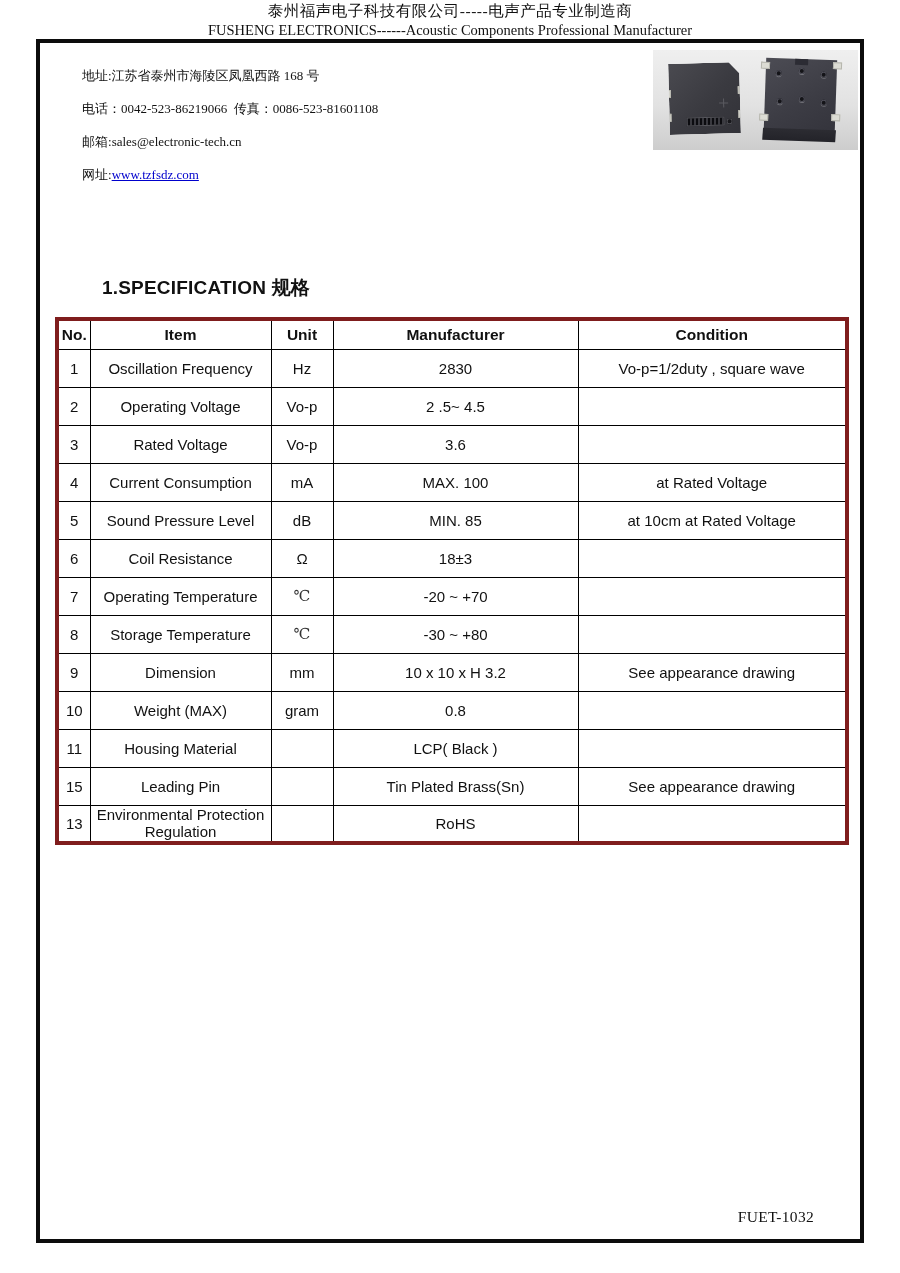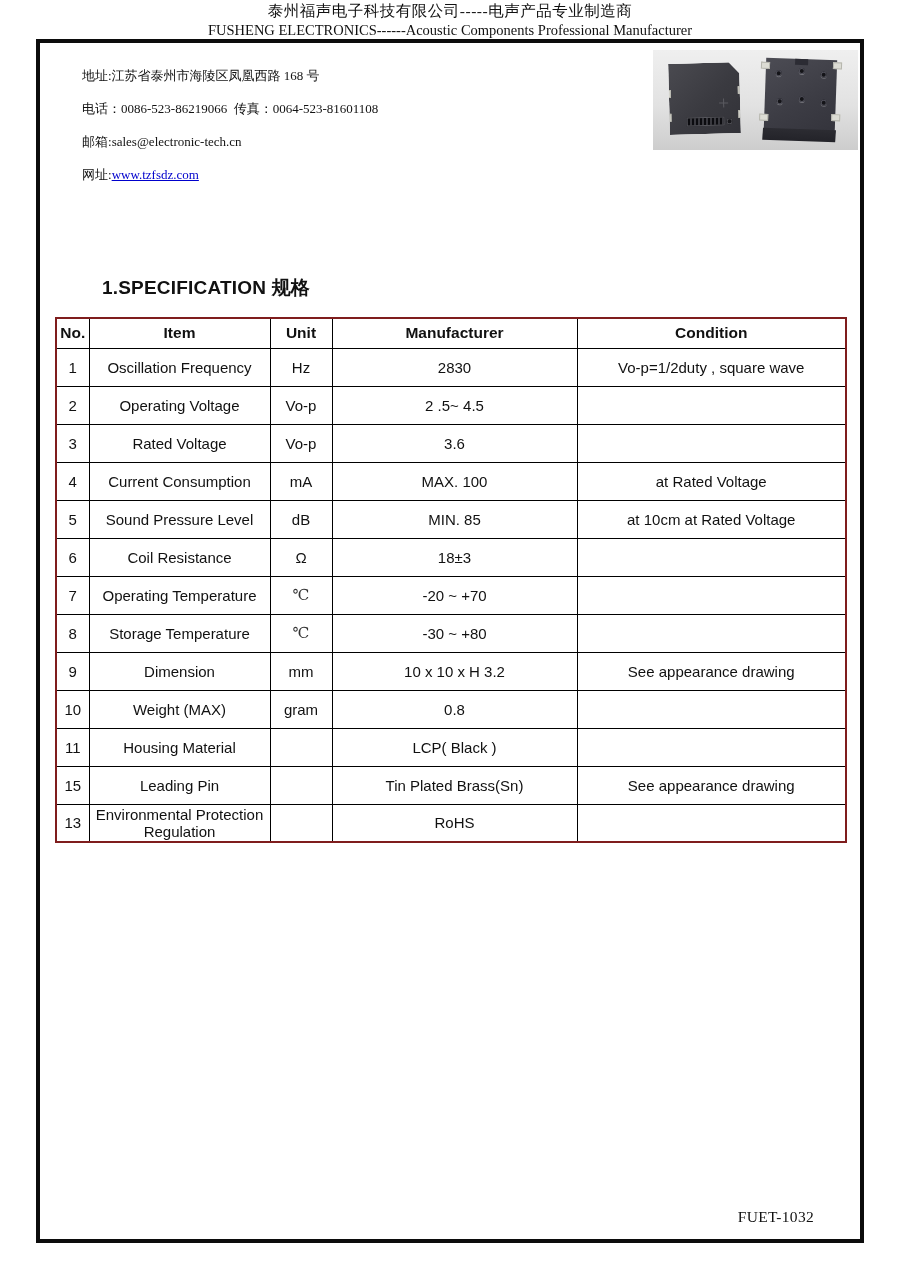--- a/index.html
+++ b/index.html
@@ -58,21 +58,21 @@
   .section-title { position:absolute; left:23px; top:232px;
                    font-family:"Liberation Sans","DejaVu Sans",sans-serif;
                    font-size:19px; font-weight:bold; letter-spacing:0.2px;margin-left:39px; }
 
   
   table.spec { position:absolute; left:15px; top:274px; width:790px;
                border-collapse:collapse; table-layout:fixed;
                font-family:"Liberation Sans","DejaVu Sans",sans-serif; }
   table.spec th, table.spec td { border:1px solid #000; text-align:center; vertical-align:middle;
                font-size:15px; padding:0 2px; overflow:hidden; }
-  table.spec { border:2px solid #7f1d1d;padding-left:43px; }
+  table.spec { border:4px solid #7f1d1d;padding-left:43px; }
   table.spec th { font-weight:bold; height:30px; font-size:15.5px; }
   table.spec td { height:38px; line-height:17px; }
   col.c-no{width:33px;} col.c-item{width:181px;} col.c-unit{width:62px;}
   col.c-spec{width:245px;} col.c-cond{width:269px;}
   td.unit-deg { font-family:"Liberation Serif","DejaVu Serif",serif; color:#333; font-size:14px; }
 
   
   .doc-number { position:absolute; right:46px; bottom:13px; font-size:15.5px; letter-spacing:0.3px; }
 </style>
 </head>
@@ -81,21 +81,21 @@
 <div class="doc-header">
   <div class="cn">泰州福声电子科技有限公司-----电声产品专业制造商</div>
   <div class="en">FUSHENG ELECTRONICS------Acoustic Components Professional Manufacturer</div>
 </div>
 
 <div class="content-box">
   <div class="box-inner">
 
     <div class="contact">
       <div class="line">地址:江苏省泰州市海陵区凤凰西路 168 号</div>
-      <div class="line">电话：0086-523-86219066  传真：0064-523-81601108</div>
+      <div class="line">电话：0042-523-86219066  传真：0086-523-81601108</div>
       <div class="line">
         <span class="gap-label">邮箱:</span>
         <span>sales@electronic-tech.cn</span>
       </div>
       <div class="line">
         <span class="gap-label">网址:</span>
         <a class="weblink" href="#">www.tzfsdz.com</a>
       </div>
     </div>
 

